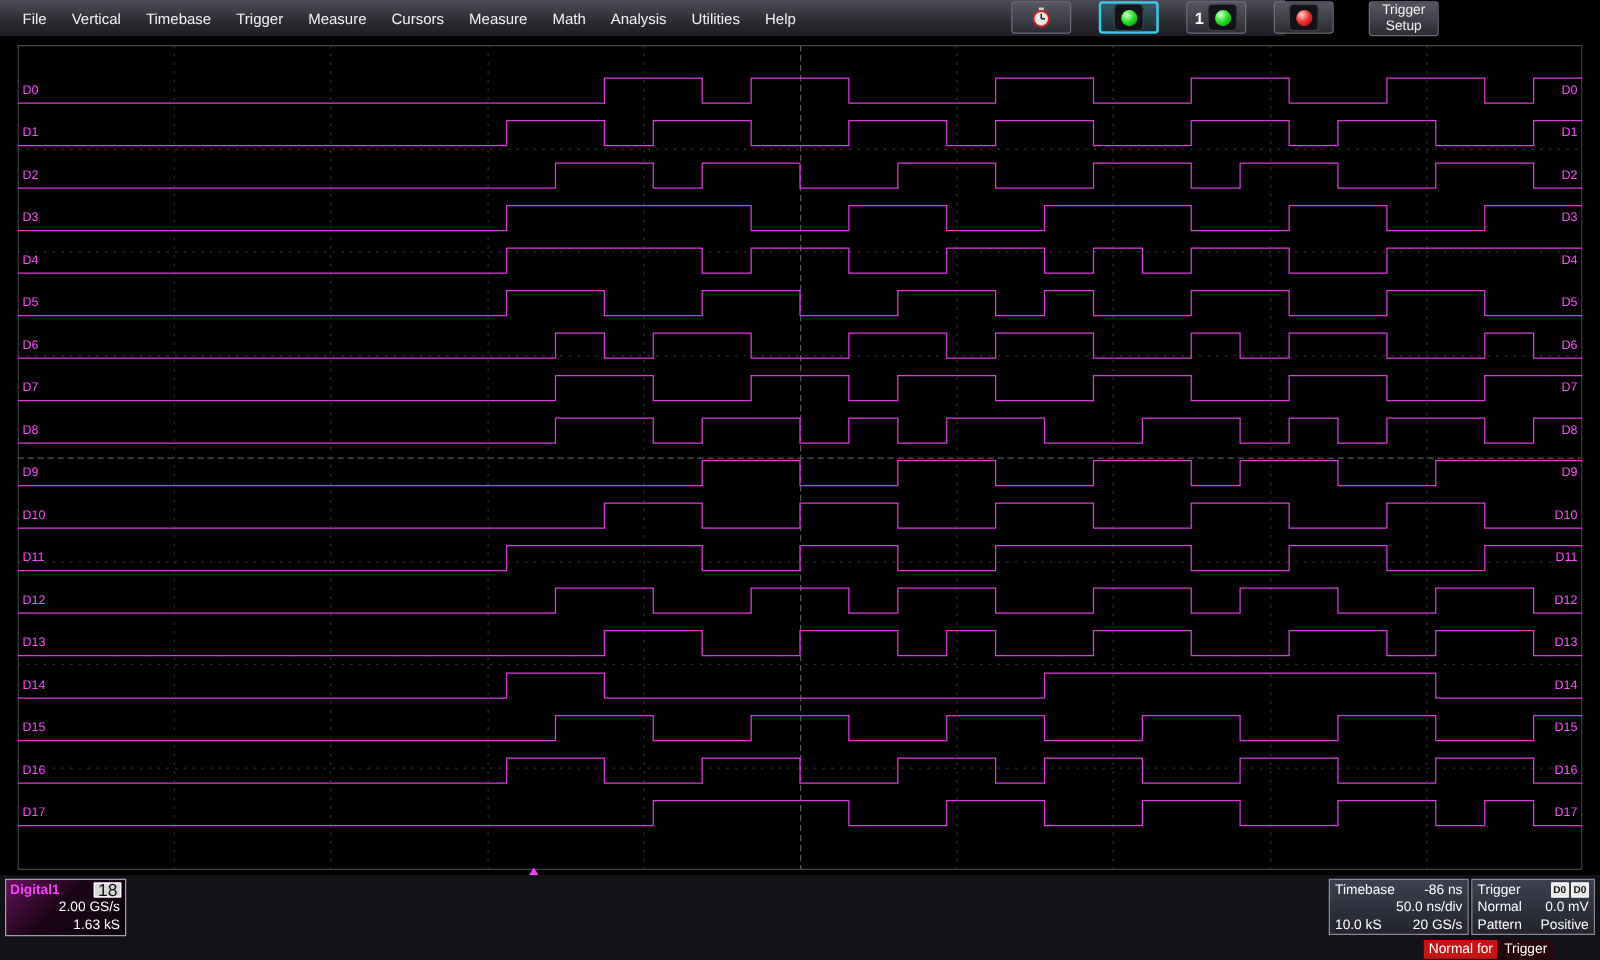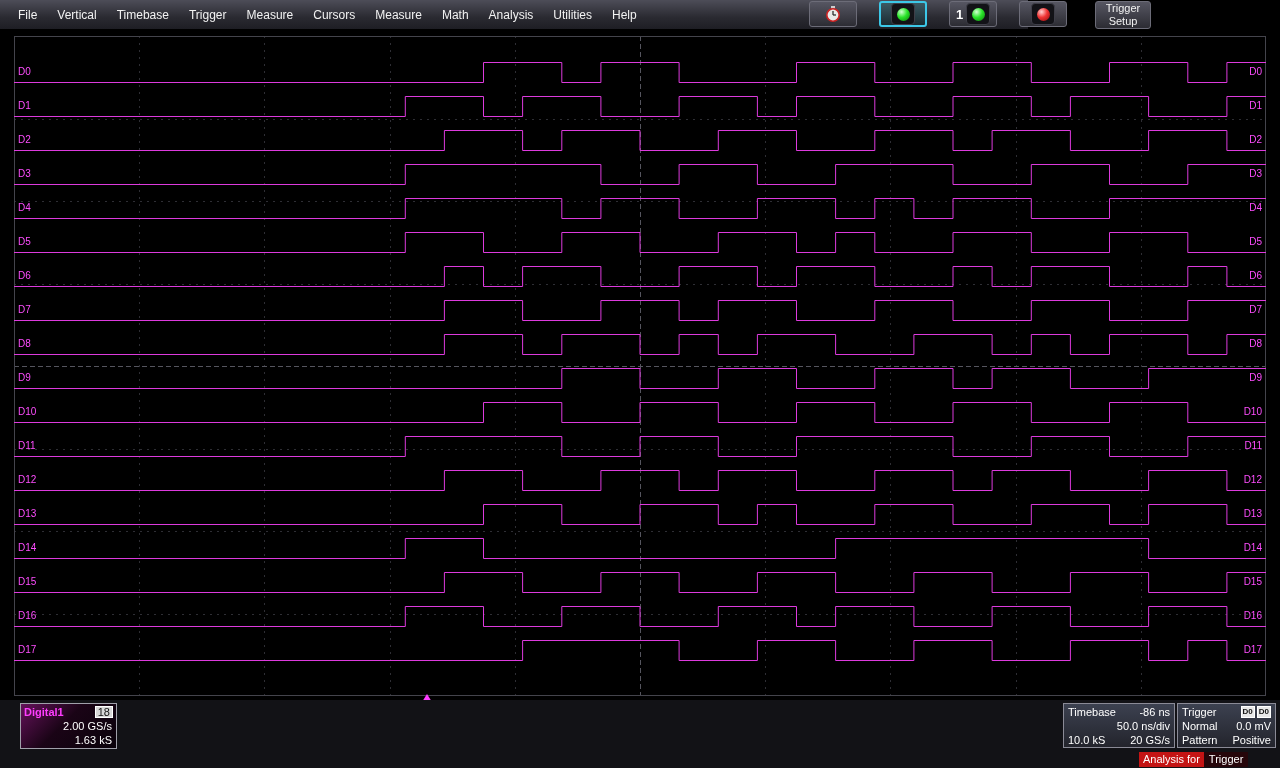--- a/index.html
+++ b/index.html
@@ -59,26 +59,26 @@
     border-left:5px solid transparent;border-right:5px solid transparent;
     border-bottom:8px solid #ff3dff;
   }
   
   .bottombar{
     position:absolute;left:0;top:700px;width:1280px;height:68px;background:#121216;
   }
   .descriptor{
     position:absolute;left:4px;top:703px;width:97px;height:46px;
     background:linear-gradient(135deg,#64125a 0%,#1a0416 45%,#0a020a 100%);
-    border:1px solid #a0a0aa;box-sizing:border-box;font-size:11px;line-height:14px;margin-left:16px;
+    border:1px solid #a0a0aa;box-sizing:border-box;font-size:11px;line-height:14px;
   }
   .drow1{display:flex;justify-content:space-between;align-items:center;padding:1px 3px 0 3px;}
   .dtitle{color:#ff3dff;font-weight:bold;}
   .badge18{
-    background:#d8d8d8;color:#111;font-size:11px;line-height:10px;
+    background:#d8d8d8;color:#111;font-size:14px;line-height:10px;
     padding:0 2px;border:1px solid #fff;
   }
   .dline{color:#fff;text-align:right;padding-right:4px;}
   .infobox{
     position:absolute;top:703px;height:45px;box-sizing:border-box;
     background:linear-gradient(#3c4150,#23242c);
     border:1px solid #8a8a96;color:#fff;font-size:11px;line-height:14px;
     padding:1px 4px;
   }
   #timebase-box{left:1063px;width:112px;}
@@ -266,15 +266,15 @@
     <span>Normal</span>
     <span>0.0 mV</span>
   </div>
   <div class="irow">
     <span>Pattern</span>
     <span>Positive</span>
   </div>
 </div>
 
 <div class="status">
-  <span class="red">Analysis for</span>
+  <span class="red">Normal for</span>
   <span class="plain">Trigger</span>
 </div>
 
 </body></html>

